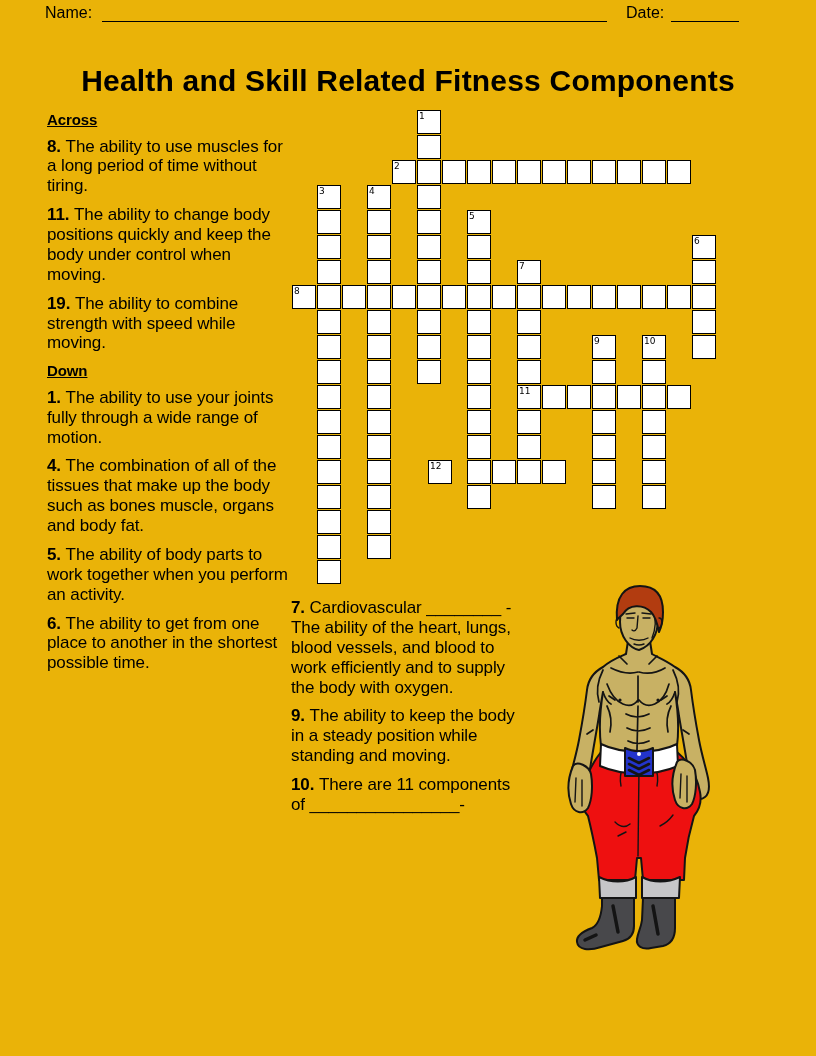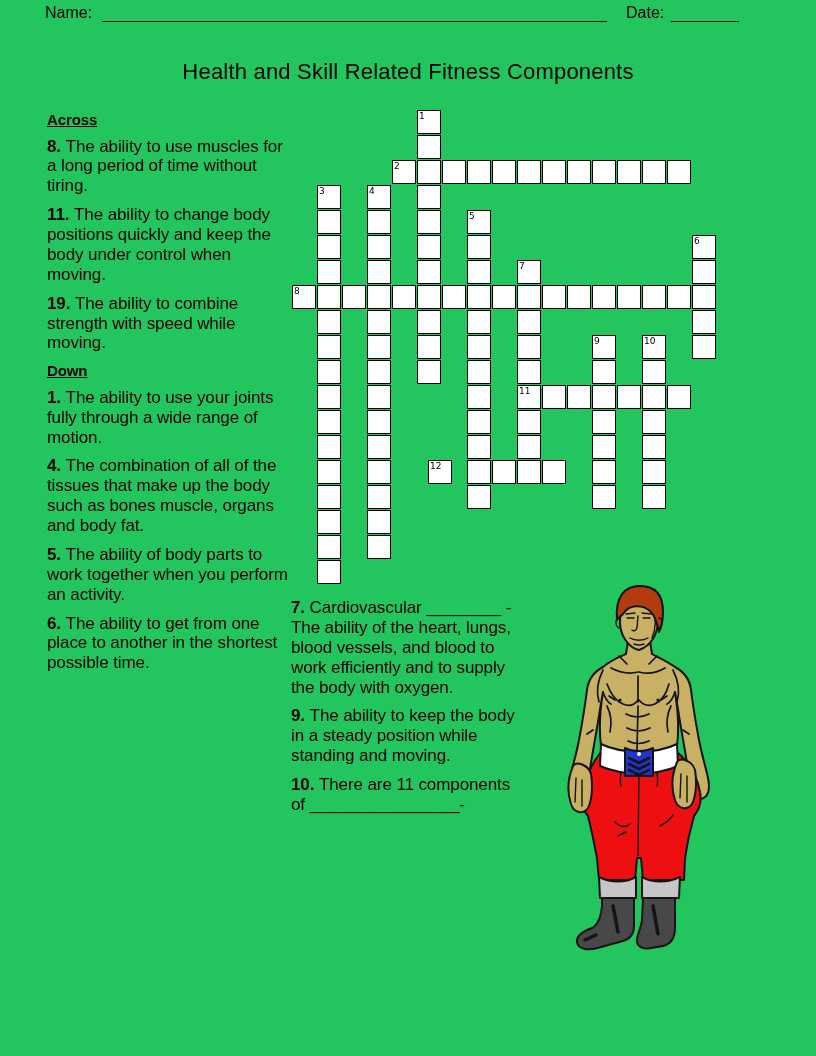--- a/index.html
+++ b/index.html
@@ -1,21 +1,21 @@
 <!DOCTYPE html>
 <html><head>
 <meta charset="utf-8">
 <style>
   html,body{margin:0;padding:0;background:#fff;}
-  .page{position:relative;width:816px;height:1056px;background:#22c55e;overflow:hidden;
+  .page{position:relative;width:816px;height:1056px;background:#eab308;overflow:hidden;
         font-family:"Liberation Sans",sans-serif;color:#000;}
   .hdr-label{position:absolute;font-size:16px;top:4px;}
   .blank{position:absolute;top:4px;height:17px;border-bottom:1.6px solid #000;}
   .title{position:absolute;top:44px;left:0;width:100%;text-align:center;
-         font-size:22px;font-weight:400;letter-spacing:.2px;}
+         font-size:30px;font-weight:700;letter-spacing:.2px;}
   .clues{position:absolute;font-size:17px;line-height:1.17;letter-spacing:-0.1px;}
   .clues h2{font-size:15px;font-weight:bold;text-decoration:underline;margin:0 0 8px 0;}
   .clue{margin:0 0 9px 0;}
   .clue b{font-weight:bold;}
   #left-clues{left:47px;top:111px;width:243px;}
   #mid-clues{left:291px;top:598px;width:228px;}
   #grid{position:absolute;left:292px;top:110px;}
   .cell{position:absolute;width:24px;height:24px;box-sizing:border-box;
         border:1.6px solid #000;background:#fff;}
   .cellnum{position:absolute;top:0px;left:1px;font-size:9px;line-height:10px;

